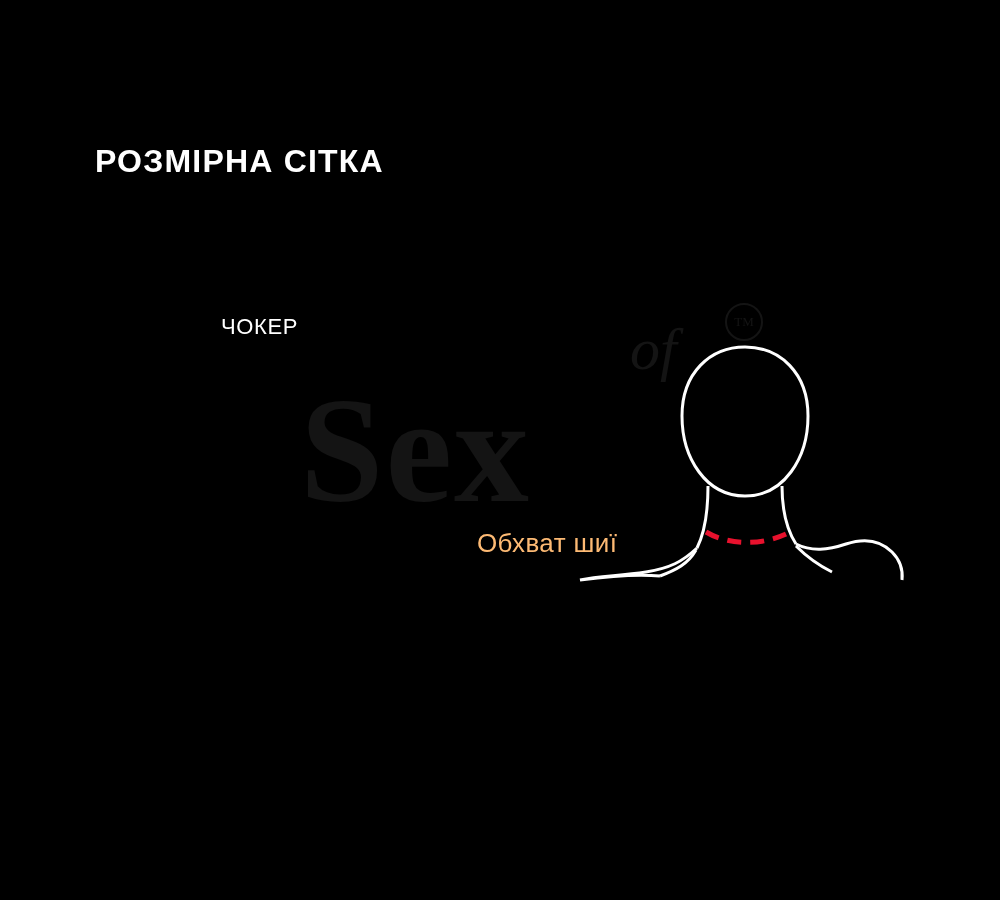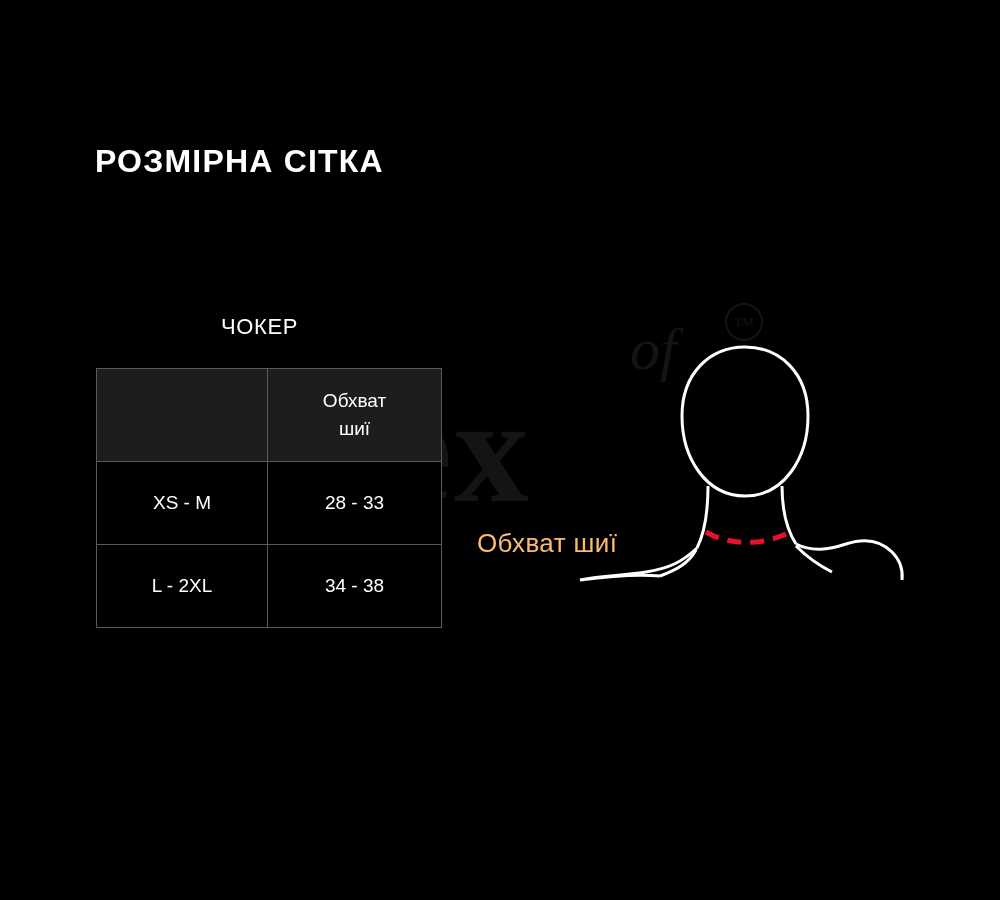--- a/index.html
+++ b/index.html
@@ -162,41 +162,20 @@
   <div class="watermark">
     <div class="wm-of">of</div>
     <div class="wm-tm">TM</div>
     <div class="wm-line2">Sex</div>
   </div>
 
   <h1 class="main-title">РОЗМІРНА СІТКА</h1>
 
   <div class="table-caption">ЧОКЕР</div>
 
-  <table class="size-table">
-    <thead>
-      <tr>
-        <th class="blank-head"></th>
-        <th>
-          <span class="head-text">Обхват</span>
-          <span class="head-text">шиї</span>
-        </th>
-      </tr>
-    </thead>
-    <tbody>
-      <tr>
-        <td>XS - M</td>
-        <td>28 - 33</td>
-      </tr>
-      <tr>
-        <td>L - 2XL</td>
-        <td>34 - 38</td>
-      </tr>
-    </tbody>
-  </table>
 
   <div class="illustration">
     <svg width="470" height="330" viewBox="0 0 470 330" fill="none">
 
       <path d="M222 116 C222 73 250 47 285 47 C320 47 348 73 348 116 C348 158 324 196 285 196 C246 196 222 158 222 116 Z" stroke="#ffffff" stroke-width="3" fill="none"></path>
 
       <path d="M248 186 C248 210 245 232 237 248" stroke="#ffffff" stroke-width="3" fill="none"></path>
 
       <path d="M322 186 C322 212 327 230 336 244" stroke="#ffffff" stroke-width="3" fill="none"></path>
 

